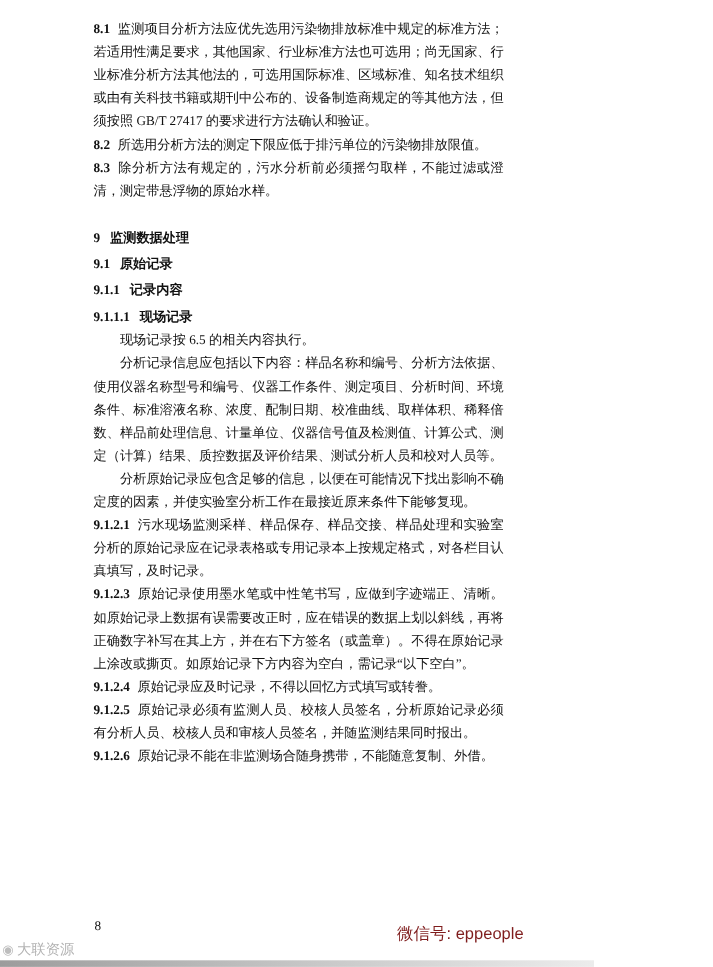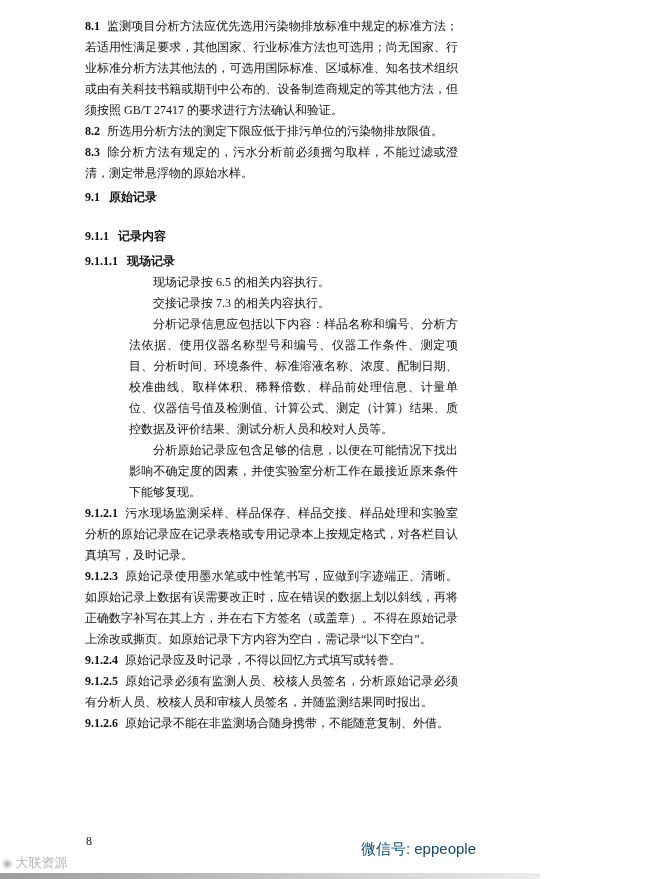--- a/index.html
+++ b/index.html
@@ -21,37 +21,37 @@
     font-size: 12px;
     line-height: 21px;
     text-align: justify;
   }
   .clause { margin: 0; }
   .clause .num { font-weight: bold; margin-right: 7px; }
   .h { font-weight: bold; }
   .h .num { margin-right: 9px; }
   .h1 { margin-top: 22px; }
   .h2 { margin-top: 3px; }
-  .h3 { margin-top: 18px; margin-bottom: 2px; }
+  .h3 { margin-top: 2px; margin-bottom: 2px; }
   .h4 { margin-top: 4px; }
-  .para { text-indent: 2em; margin-left: 44px; }
+  .para { text-indent: 2em; }
   .page-num {
     position: absolute;
     left: 86px;
     bottom: 30px;
     font-size: 12px;
     color: #111111;
   }
   .wechat {
     position: absolute;
     right: 64px;
     bottom: 20px;
     font-size: 15px;
     font-family: "Liberation Sans", sans-serif;
-    color: #0c4a6e;
+    color: #7f1d1d;
   }
   .watermark {
     position: absolute;
     left: 2px;
     bottom: 7px;
     display: flex;
     align-items: center;
     gap: 3px;
     color: #b3b3b3;
     font-size: 13px;
@@ -77,31 +77,31 @@
 
 <div class="page">
   <div class="content">
 
     <p class="clause"><span class="num">8.1</span><span>监测项目分析方法应优先选用污染物排放标准中规定的标准方法；若适用性满足要求，其他国家、行业标准方法也可选用；尚无国家、行业标准分析方法其他法的，可选用国际标准、区域标准、知名技术组织或由有关科技书籍或期刊中公布的、设备制造商规定的等其他方法，但须按照 GB/T 27417 的要求进行方法确认和验证。</span></p>
 
     <p class="clause"><span class="num">8.2</span><span>所选用分析方法的测定下限应低于排污单位的污染物排放限值。</span></p>
 
     <p class="clause"><span class="num">8.3</span><span>除分析方法有规定的，污水分析前必须摇匀取样，不能过滤或澄清，测定带悬浮物的原始水样。</span></p>
 
+    <p class="h h1"><span class="num">9</span><span>监测数据处理</span></p>
 
     <p class="h h2"><span class="num">9.1</span><span>原始记录</span></p>
 
     <p class="h h3"><span class="num">9.1.1</span><span>记录内容</span></p>
 
     <p class="h h4"><span class="num">9.1.1.1</span><span>现场记录</span></p>
 
     <p class="para">现场记录按 6.5 的相关内容执行。</p>
 
 
-    <p class="para">交接记录按 7.3 的相关内容执行。</p>
 
 
 
     <p class="para">分析记录信息应包括以下内容：样品名称和编号、分析方法依据、使用仪器名称型号和编号、仪器工作条件、测定项目、分析时间、环境条件、标准溶液名称、浓度、配制日期、校准曲线、取样体积、稀释倍数、样品前处理信息、计量单位、仪器信号值及检测值、计算公式、测定（计算）结果、质控数据及评价结果、测试分析人员和校对人员等。</p>
 
     <p class="para">分析原始记录应包含足够的信息，以便在可能情况下找出影响不确定度的因素，并使实验室分析工作在最接近原来条件下能够复现。</p>
 
 
     <p class="clause"><span class="num">9.1.2.1</span><span>污水现场监测采样、样品保存、样品交接、样品处理和实验室分析的原始记录应在记录表格或专用记录本上按规定格式，对各栏目认真填写，及时记录。</span></p>
 

